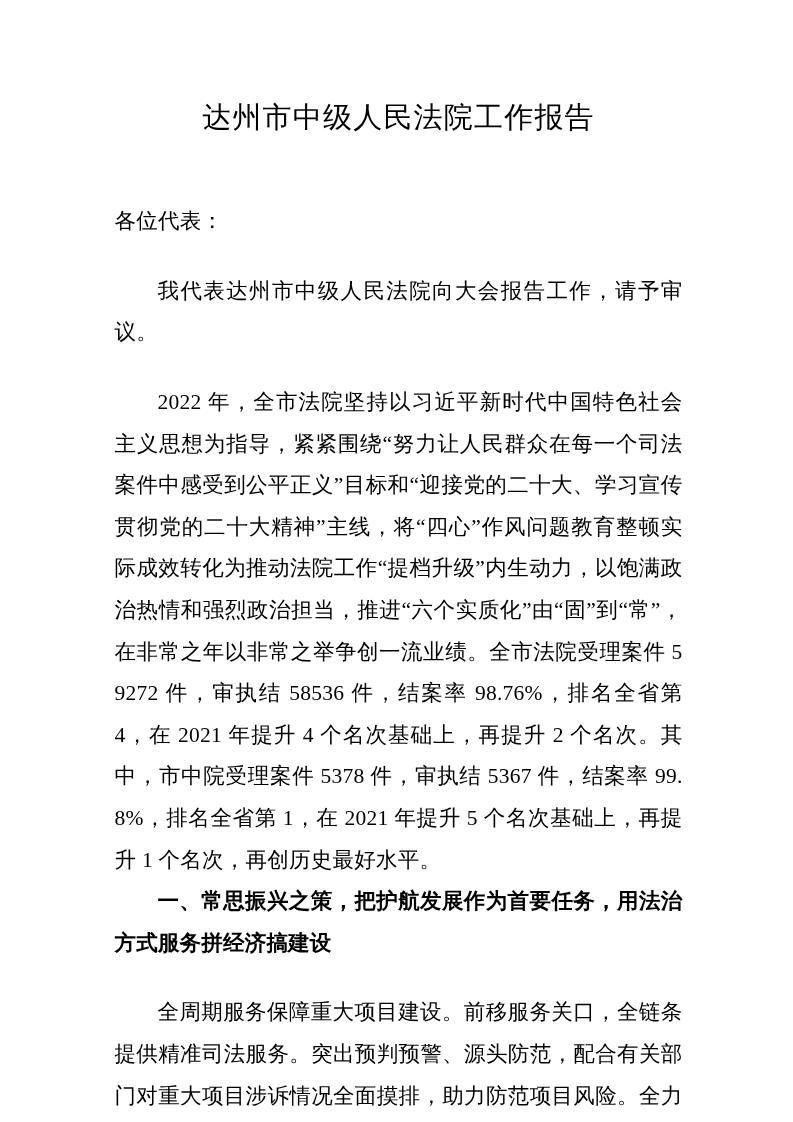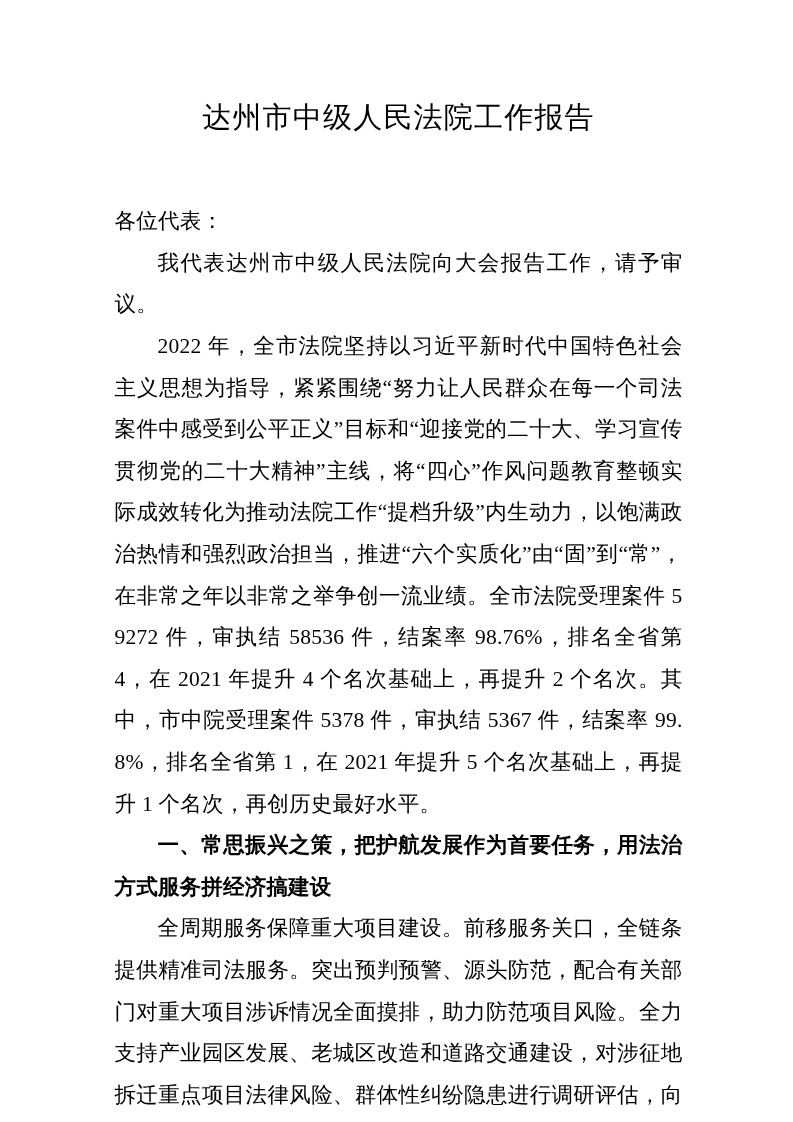--- a/index.html
+++ b/index.html
@@ -49,20 +49,21 @@
     text-align: justify;
     text-justify: inter-ideograph;
     margin: 0;
     letter-spacing: 0.25px;
     text-indent: 0;
     word-break: break-all;
   }
 
   .para.indent {
     text-indent: 43px;
+    margin-top: 28px;
   }
 
   
   .salutation {
     margin-top: 66px;
   }
 
   
   .section-heading {
     font-family: Liberation Sans, sans-serif;

